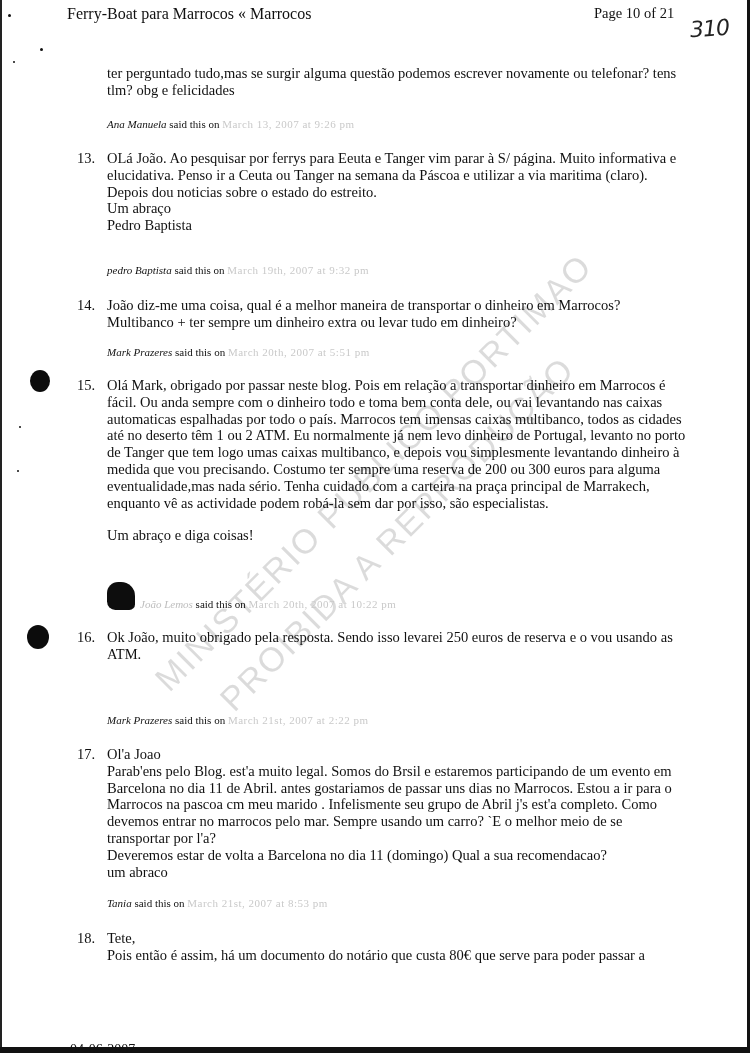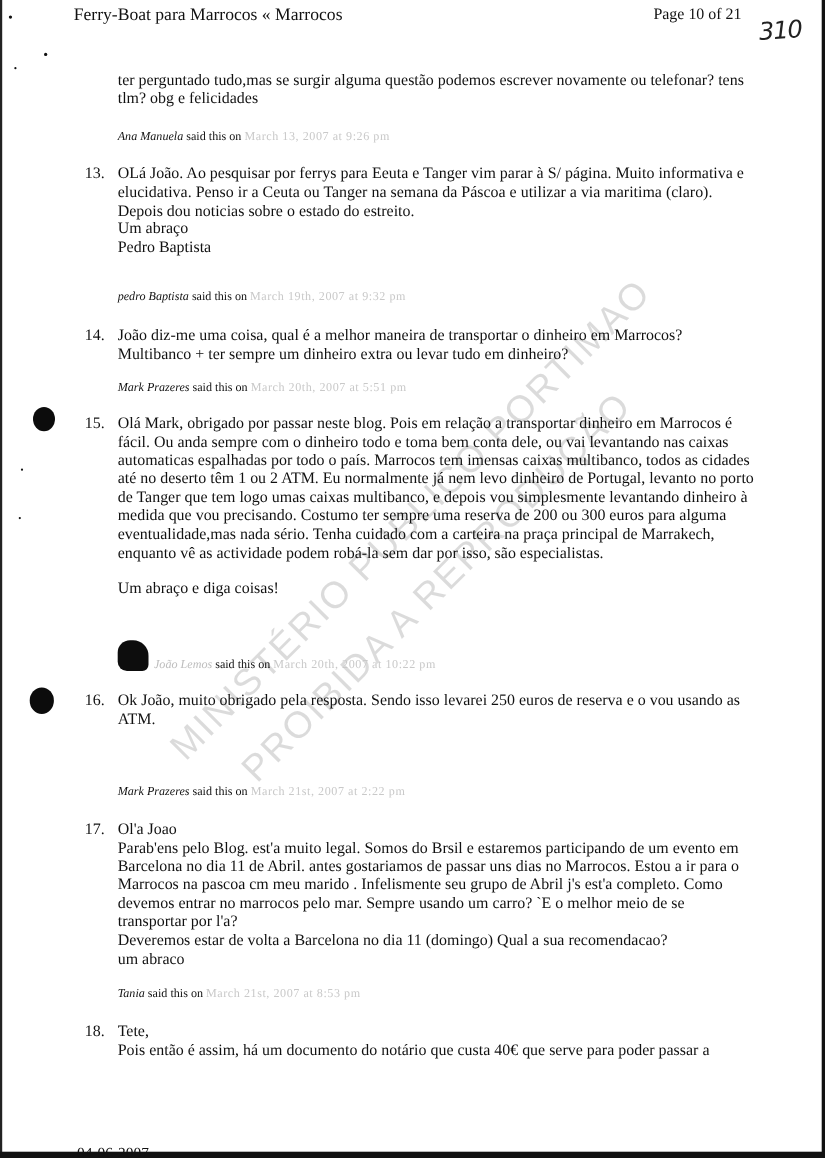--- a/index.html
+++ b/index.html
@@ -111,17 +111,17 @@
     <div>Deveremos estar de volta a Barcelona no dia 11 (domingo) Qual a sua recomendacao?</div>
     <div>um abraco</div>
   </div>
   <div class="attrib" style="top:897px;">
     <span class="who">Tania</span><span> said this on </span><span class="when">March 21st, 2007 at 8:53 pm</span>
   </div>
 
   <div class="num" style="top:930px;">18.</div>
   <div class="para" style="top:930px;">
     <div>Tete,</div>
-    <div>Pois então é assim, há um documento do notário que custa 40€ que serve para poder passar a</div>
+    <div>Pois então é assim, há um documento do notário que custa 80€ que serve para poder passar a</div>
   </div>
 </div>
 
 <div class="footer-date">04-06-2007</div>
 
 </body></html>

